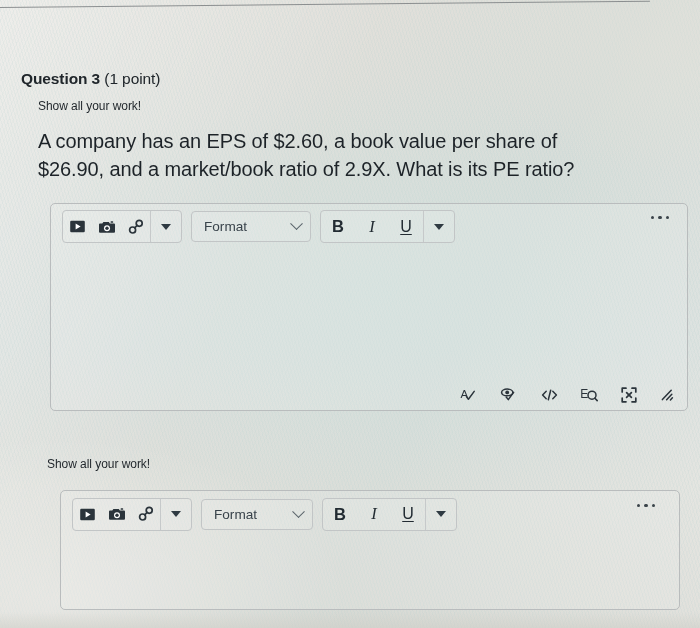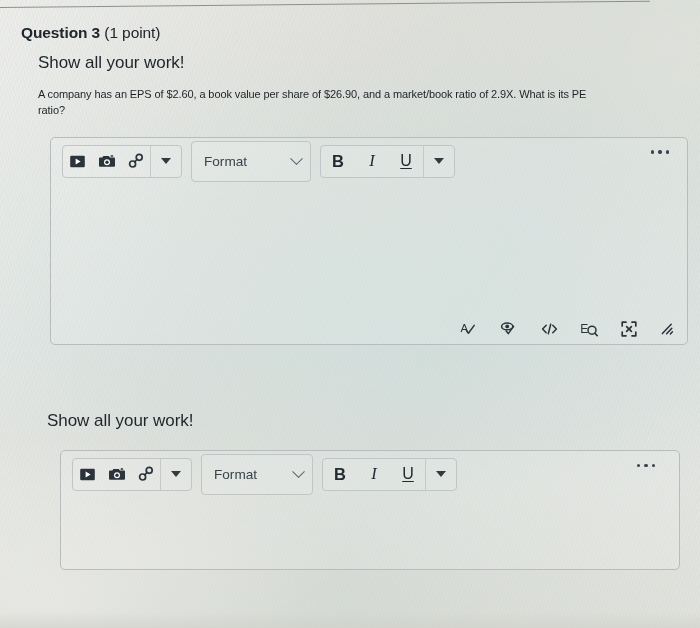--- a/index.html
+++ b/index.html
@@ -56,20 +56,21 @@
     background: #7d8083;
     transform: rotate(-0.55deg);
     transform-origin: left center;
     opacity: 0.85;
   }
 
   #content {
     position: absolute;
     inset: 0;
     padding: 8px;
+    margin-top: 46px;
   }
 
   
   .question-block { position: absolute; left: 0; right: 0; }
   #q3-block { top: 24px; }
   #q4-block { top: 400px; }
 
   .q-title {
     margin-left: 21px;
     font-size: 15.5px;
@@ -77,31 +78,31 @@
     letter-spacing: -0.1px;
     white-space: nowrap;
   }
   #q4-block .q-title { margin-left: 30px; }
   .q-title .q-label { font-weight: bold; }
   .q-title .q-points { font-weight: normal; }
 
   .q-instruction {
     margin-top: 11px;
     margin-left: 38px;
-    font-size: 17px;
+    font-size: 12px;
     color: #1f252a;
     letter-spacing: -0.05px;
   }
   #q4-block .q-instruction { margin-left: 47px; }
 
   .q-text {
     margin-top: 14px;
     margin-left: 38px;
     margin-right: 100px;
-    font-size: 11px;
+    font-size: 20px;
     line-height: 1.42;
     color: #1d2328;
     letter-spacing: -0.1px;
   }
   #q4-block .q-text { margin-left: 47px; margin-right: 40px; }
 
   
   .editor {
     position: relative;
     margin-left: 50px;
@@ -165,21 +166,21 @@
     border-right: 5px solid transparent;
     border-top: 6px solid #2f3a42;
   }
 
   .format-select {
     display: flex;
     align-items: center;
     justify-content: space-between;
     border: 1px solid #c2c5c6;
     border-radius: 4px;
-    height: 41px;
+    height: 31px;
     width: 120px;
     padding: 0 9px 0 12px;
     background: rgba(255,255,255,0.10);
     cursor: pointer;
   }
   #q4-block .format-select { width: 112px; }
   .format-select-label {
     font-size: 13.6px;
     color: #39434b;
   }

